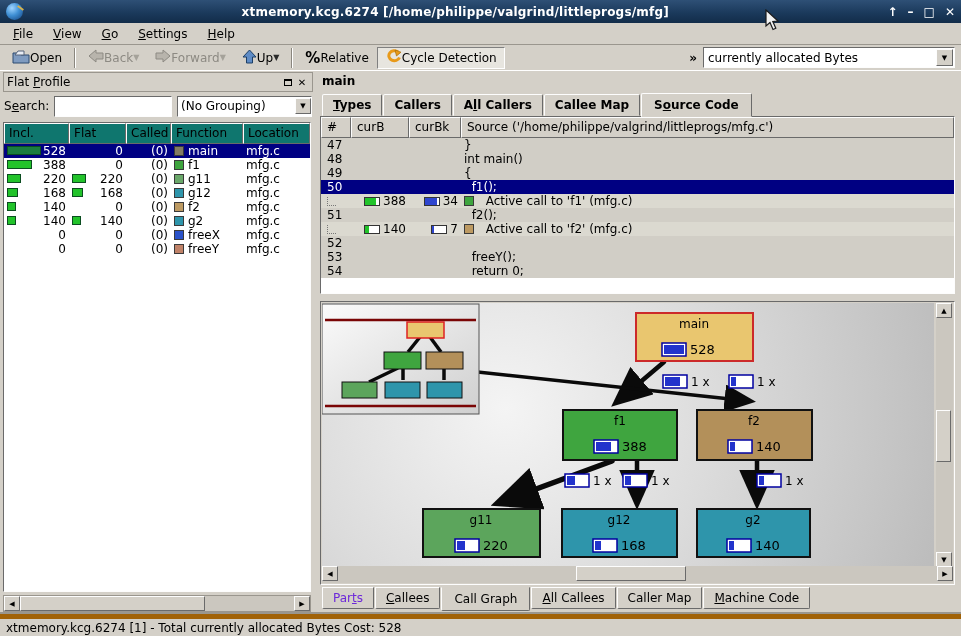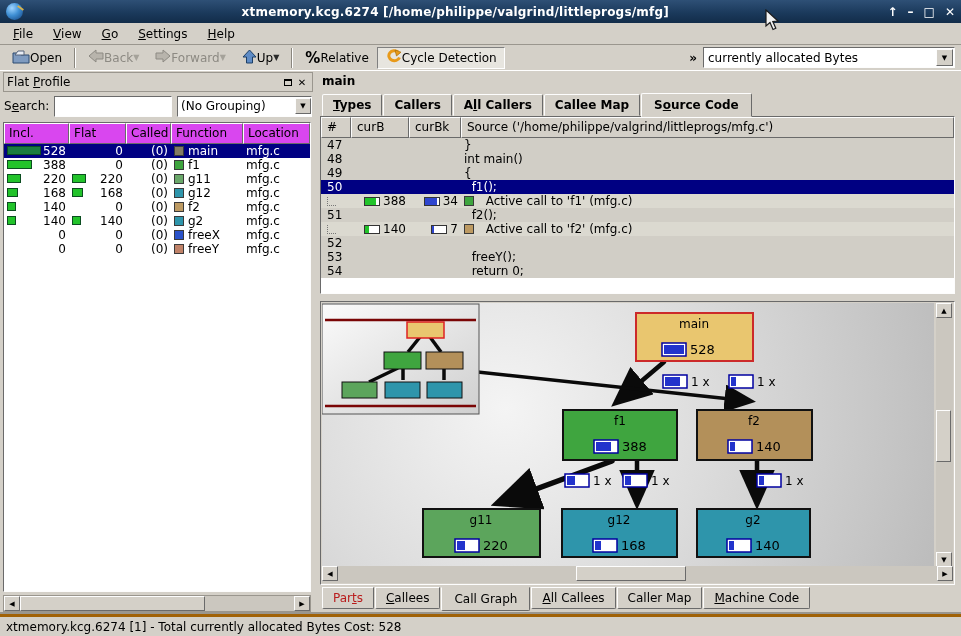--- a/index.html
+++ b/index.html
@@ -53,21 +53,21 @@
   .float-ico { width:8px; height:7px; border:1px solid #000; border-top-width:2px; }
   .search-row { height:28px; display:flex; align-items:center; gap:5px; padding:3px 1px; }
   .search-input { flex:1; height:21px; background:#fff; border:1px solid;
     border-color:#6a6a6a #fdfdfd #fdfdfd #6a6a6a; }
   .grp-combo { width:135px; height:21px; background:#fff; border:1px solid;
     border-color:#6a6a6a #fdfdfd #fdfdfd #6a6a6a; display:flex; align-items:center; }
   .grp-combo .val { flex:1; padding:0 3px; white-space:nowrap; }
   .fp-table { position:absolute; left:0; top:50px; width:308px; bottom:20px;
     background:#fff; border:1px solid; border-color:#6a6a6a #fdfdfd #fdfdfd #6a6a6a; overflow:hidden; }
   .fp-head { display:flex; height:21px; }
-  .fp-head .hc { background:#d946ef; border:1px solid; border-color:#fdfdfd #6a6a6a #6a6a6a #fdfdfd;
+  .fp-head .hc { background:#0f766e; border:1px solid; border-color:#fdfdfd #6a6a6a #6a6a6a #fdfdfd;
     padding:2px 4px; overflow:hidden; white-space:nowrap; }
   .fp-row { display:flex; height:14px; align-items:center; }
   .fp-row.sel { background:#000082; color:#fff; }
   .cell { padding:0 3px; white-space:nowrap; overflow:hidden; display:flex; align-items:center; }
   .c-incl { width:65px; } .c-self { width:57px; } .c-called { width:45px; justify-content:flex-end; }
   .c-fn { width:72px; } .c-loc { flex:1; }
   .c-incl .v, .c-self .v { margin-left:auto; }
   .mbar i { display:inline-block; height:9px; border:1px solid #0b4d20; background:#22c32a; }
   .fnsq { width:10px; height:10px; display:inline-block; border:1px solid #3a3a3a; margin-right:4px; flex:0 0 auto; }
   .hscroll { position:absolute; left:0; bottom:0; width:308px; height:17px;
@@ -109,25 +109,25 @@
     display:flex; flex-direction:column; }
   .vscroll .sb-thumb { width:15px; }
   .gh-scroll { position:absolute; left:1px; bottom:1px; width:631px; height:17px; background:#cbc7bf; display:flex; }
   svg text { font-family:"DejaVu Sans","Liberation Sans",sans-serif; }
 
   
   .btabs { position:absolute; left:0; top:515px; display:flex; align-items:flex-start; height:24px; padding-left:2px; }
   .btab { padding:3px 10px; border:1px solid; border-color:#fdfdfd #6a6a6a #6a6a6a #fdfdfd;
     background:#d4d0c8; margin-right:1px; border-bottom-left-radius:2px; border-bottom-right-radius:2px; }
   .btab.active { padding:4px 12px; border-top-color:#d4d0c8; }
-  .btab.disabled { color:#b91c1c; }
+  .btab.disabled { color:#6d28d9; }
 
   
   .statusbar { position:absolute; left:0; top:614px; width:961px; height:22px;
-    border-top:3px solid #a16207; box-shadow:0 -2px 0 #9a968e; display:flex; align-items:center; padding:0 6px; }
+    border-top:5px solid #a16207; box-shadow:0 -2px 0 #9a968e; display:flex; align-items:center; padding:0 6px; }
 
   .cursor { position:absolute; left:765px; top:9px; z-index:99; pointer-events:none; }
 </style>
 </head>
 <body>
 
 <div class="titlebar">
   <div class="appicon"></div>
   <div class="title-text">xtmemory.kcg.6274 [/home/philippe/valgrind/littleprogs/mfg]</div>
   <div class="win-controls">

